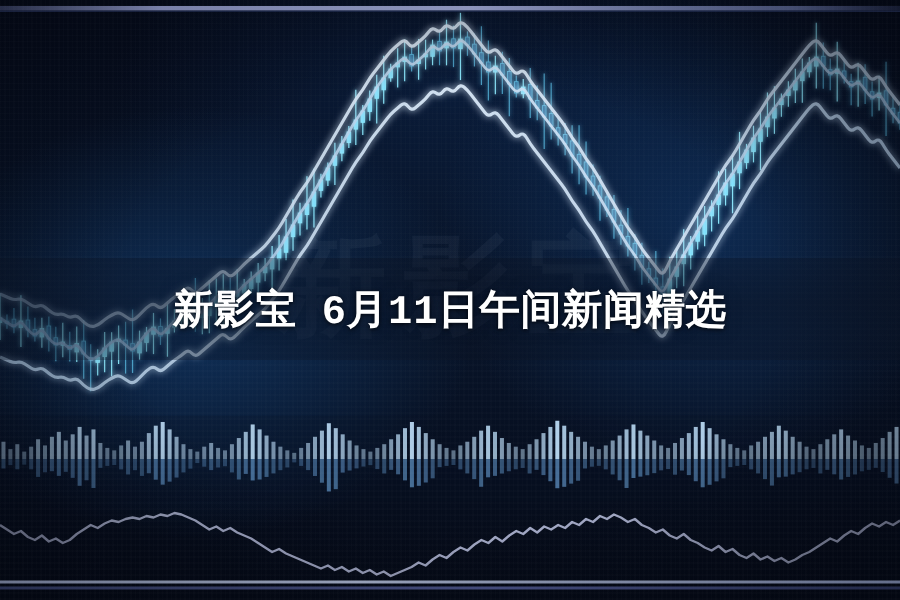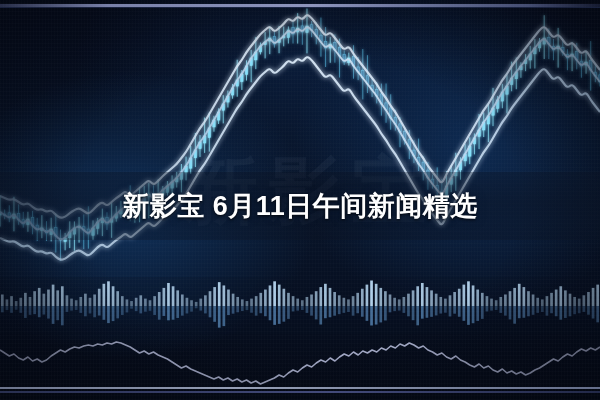--- a/index.html
+++ b/index.html
@@ -75,20 +75,21 @@
     background:linear-gradient(180deg,rgba(10,18,34,.34) 0%,rgba(10,18,34,.50) 45%,rgba(10,18,34,.34) 100%);
   }
   .title-text{
     position:absolute;left:0;top:172px;width:600px;height:68px;
     display:flex;align-items:center;justify-content:center;
     color:#ffffff;
     font-size:27px;font-weight:700;
     letter-spacing:.5px;
     white-space:nowrap;
     text-shadow:0 1px 3px rgba(0,0,0,.75), 0 0 10px rgba(10,25,50,.6);
+    font-family:Liberation Mono, monospace;
   }
 </style>
 </head>
 <body>
 
 <div id="stage">
 
   <div class="bg-base"></div>
 
   <svg class="layer" viewBox="0 0 600 400" preserveAspectRatio="none">

